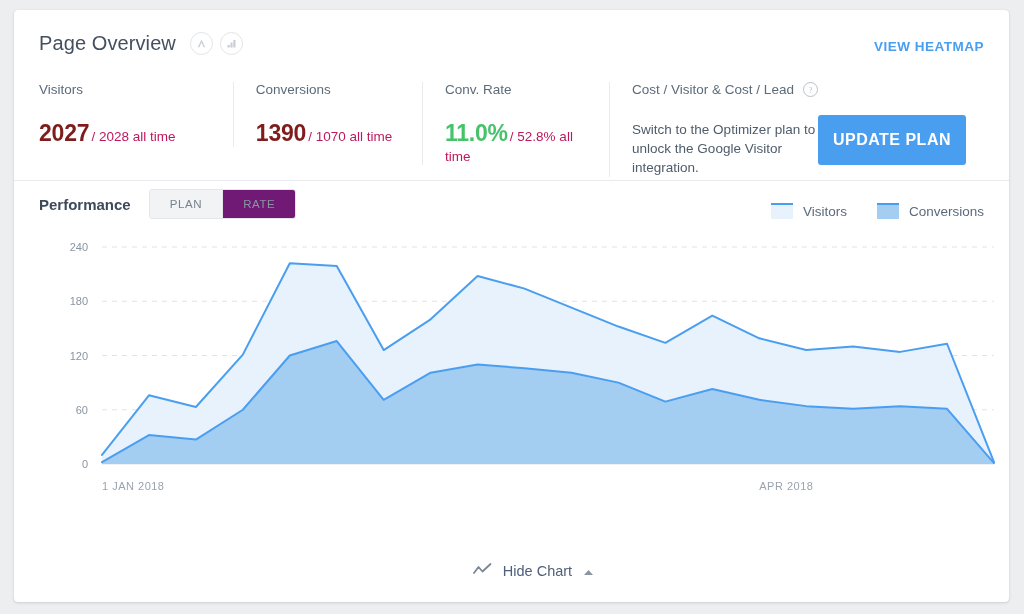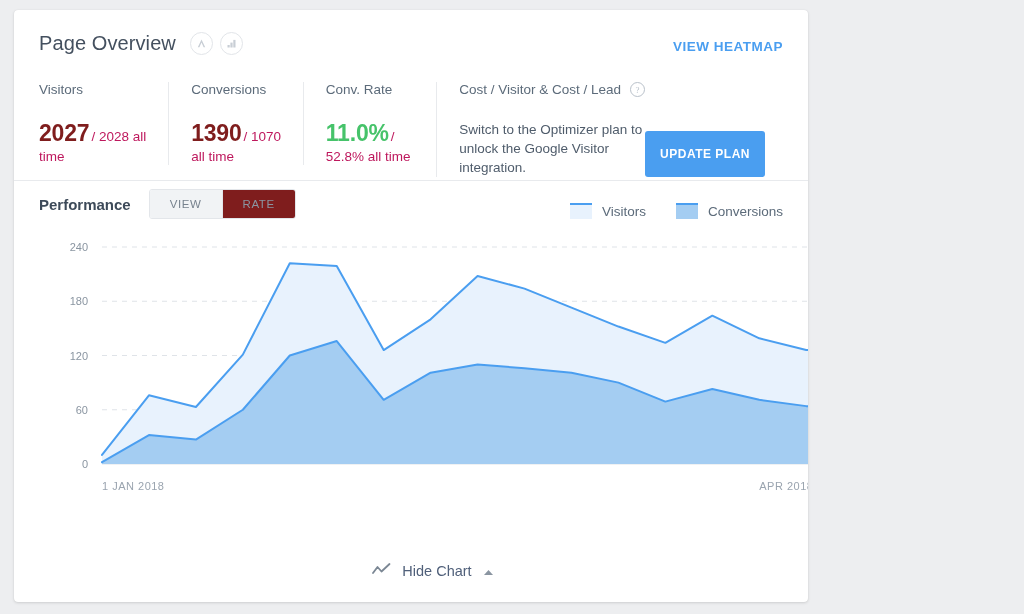--- a/index.html
+++ b/index.html
@@ -5,21 +5,21 @@
   html,body{margin:0;padding:0;}
   body{
     width:1024px;height:614px;
     background:#edeef0;
     font-family:"Liberation Sans",sans-serif;
     -webkit-font-smoothing:antialiased;
     overflow:hidden;
   }
   .card{
     position:absolute;left:14px;top:10px;
-    width:794px;height:592px;
+    width:995px;height:592px;
     background:#ffffff;
     border-radius:4px;
     box-shadow:0 1px 3px rgba(0,0,0,.13),0 0 1px rgba(0,0,0,.10);
     box-sizing:border-box;
     overflow:hidden;
   }
 
   
   .header{position:relative;height:170px;border-bottom:1px solid #e8eaed;}
   .title-row{position:absolute;left:25px;top:22px;display:flex;align-items:center;}
@@ -42,54 +42,54 @@
 
   .stats{
     position:absolute;left:25px;top:72px;right:25px;
     display:flex;align-items:flex-start;
   }
   .stat{padding-right:18px;box-sizing:border-box;position:relative;}
   .stat + .stat{border-left:1px solid #e8eaed;padding-left:22px;}
   .stat.s1{width:202px;}
   .stat.s2{width:196px;}
   .stat.s3{width:194px;}
-  .stat.s4{flex:1;display:flex;align-items:flex-end;justify-content:space-between;}
+  .stat.s4{flex:1;display:flex;align-items:center;justify-content:space-between;}
   .stat-label{
     font-size:13.5px;color:#5c6b7a;margin-bottom:23px;white-space:nowrap;
     display:flex;align-items:center;
   }
   .help-icon{
     display:inline-flex;width:13px;height:13px;border-radius:50%;
     border:1px solid #b9c1ca;color:#b9c1ca;font-size:9px;
     align-items:center;justify-content:center;margin-left:9px;
     font-family:"Liberation Serif",serif;cursor:pointer;
   }
   .stat-value{font-size:23px;color:#7f1d1d;font-weight:700;letter-spacing:-.2px;}
   .stat-value.green{color:#46c36a;}
   .stat-sub{font-size:13.5px;color:#be185d;font-weight:400;margin-left:2px;}
   .promo-text{
     font-size:13.5px;color:#4f5c6b;line-height:19px;max-width:258px;
     margin-top:0;
   }
   .update-btn{
     background:#4a9ef0;color:#fff;border:none;border-radius:3px;
-    font-size:12px;font-weight:700;letter-spacing:.5px;
+    font-size:16px;font-weight:700;letter-spacing:.5px;
     padding:16px 15px;cursor:pointer;white-space:nowrap;
     margin-top:20px;margin-right:0;
     font-family:"Liberation Sans",sans-serif;
   }
 
   
   .perf-row{position:relative;height:58px;}
   .perf-left{position:absolute;left:25px;top:8px;display:flex;align-items:center;}
   .perf-title{font-size:15px;color:#3d4a59;font-weight:700;margin-right:18px;}
   .toggle{display:flex;border:1px solid #e3e6ea;border-radius:3px;overflow:hidden;}
   .toggle div{
     font-size:11.5px;letter-spacing:.6px;color:#8a95a1;
-    padding:8px 20px;cursor:pointer;background:#7f1d1d;
+    padding:8px 20px;cursor:pointer;background:#701a75;
   }
   .toggle div.active{background:#f1f3f5;color:#77828e;}
   .toggle div + div{border-left:1px solid #e3e6ea;}
 
   .legend{position:absolute;right:25px;top:22px;display:flex;align-items:center;}
   .legend-item{display:flex;align-items:center;margin-left:30px;}
   .swatch{width:22px;height:14px;margin-right:10px;}
   .sw-visitors{background:#e8f2fd;border-top:2.5px solid #4a9ef0;}
   .sw-conversions{background:#a4cdf2;border-top:2.5px solid #4a9ef0;}
   .legend-label{font-size:13.5px;color:#5c6b7a;}
@@ -166,21 +166,21 @@
         <button class="update-btn">UPDATE PLAN</button>
       </div>
 
     </div>
   </div>
 
   <div class="perf-row">
     <div class="perf-left">
       <div class="perf-title">Performance</div>
       <div class="toggle">
-        <div class="active">VIEW</div>
+        <div class="active">PLAN</div>
         <div>RATE</div>
       </div>
     </div>
 
     <div class="legend">
       <div class="legend-item">
         <span class="swatch sw-visitors"></span>
         <span class="legend-label">Visitors</span>
       </div>
       <div class="legend-item">

